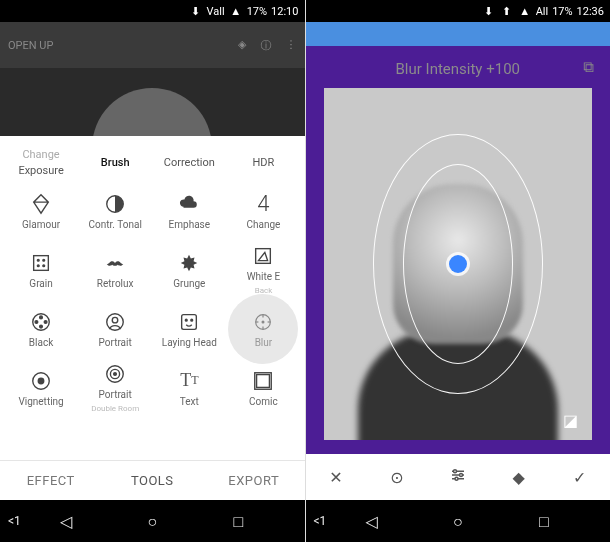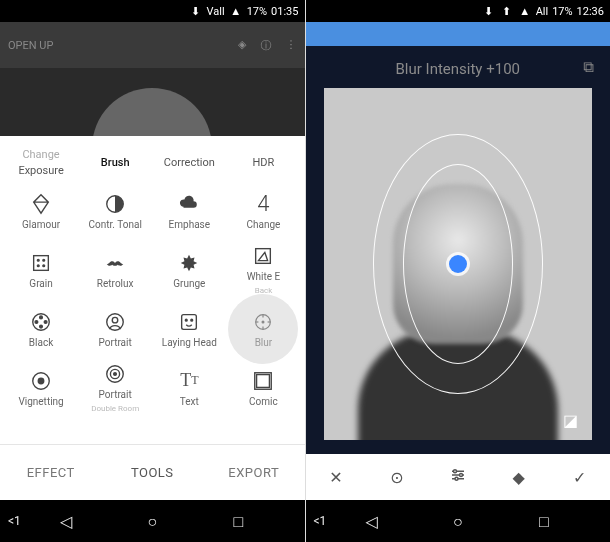--- a/index.html
+++ b/index.html
@@ -26,27 +26,27 @@
   .row.top .cell { min-height:30px; font-size:11px; color:#555; }
   .row.top .cell.strong { color:#111; font-weight:500; }
   .cell.highlight { position:relative; }
   .cell.highlight::before { content:""; position:absolute; width:70px; height:70px; border-radius:50%; background:#e8e8e8; z-index:0; }
   .cell.highlight > * { position:relative; z-index:1; }
   .cell.highlight .lbl { color:#999;text-align:right; }
   .icon { width:22px; height:22px; display:inline-flex; align-items:center; justify-content:center; color:#444; }
   .icon svg { width:22px; height:22px; }
   
   
-  .tabs { height: 56px; display: flex; align-items: center; border-top: 1px solid #e5e5e5; }
+  .tabs { height: 40px; display: flex; align-items: center; border-top: 1px solid #e5e5e5; }
   .tab { flex:1; text-align:center; font-size:13px; color:#777; letter-spacing:0.5px; }
   .tab.active { color:#555; }
   
   
   .blue-bar { height: 24px; background: #4a8fe0; }
-  .gray-area { flex: 1; background: #0f172a; display:flex; flex-direction:column; }
+  .gray-area { flex: 1; background: #4c1d95; display:flex; flex-direction:column; }
   .blur-label { text-align:center; color:#8b8b8b; font-size:15px; padding:14px 0 10px 0; position:relative; }
   .blur-icon-tr { position:absolute; right:16px; top:12px; color:#888; }
   .photo-wrap { flex:1; display:flex; justify-content:center; padding:0 18px; }
   .photo { width:100%; aspect-ratio: 1/1.05; background:#c9c9c9; position:relative; overflow:hidden; display:flex; align-items:center; justify-content:center; }
   .portrait { position:absolute; inset:0; display:flex; align-items:center; justify-content:center; }
   .portrait .head { width:130px; height:160px; background:radial-gradient(circle at 50% 35%, #e8e8e8 0%, #bbb 40%, #888 80%); border-radius:60px 60px 40px 40px; filter:blur(2px);}
   .portrait .body { position:absolute; bottom:-10px; width:200px; height:120px; background:#333; border-radius:80px 80px 0 0; filter:blur(3px);}
   .ellipse { position:absolute; border:1.5px solid rgba(255,255,255,0.95); border-radius:50%; }
   .ellipse.outer { width:170px; height:260px; }
   .ellipse.inner { width:110px; height:200px; }
@@ -67,21 +67,21 @@
 <body>
 
 <div class="container">
 
   <div class="pane pane-left">
     <div class="status-bar">
       <span class="status-icon">⬇</span>
       <span>Vall</span>
       <span class="status-icon">▲</span>
       <span>17%</span>
-      <span>01:35</span>
+      <span>12:10</span>
     </div>
     <div class="dim-header">
       <span>OPEN UP</span>
       <div class="right">
         <span>◈</span>
         <span>ⓘ</span>
         <span>⋮</span>
       </div>
     </div>
     <div class="dim-img">

